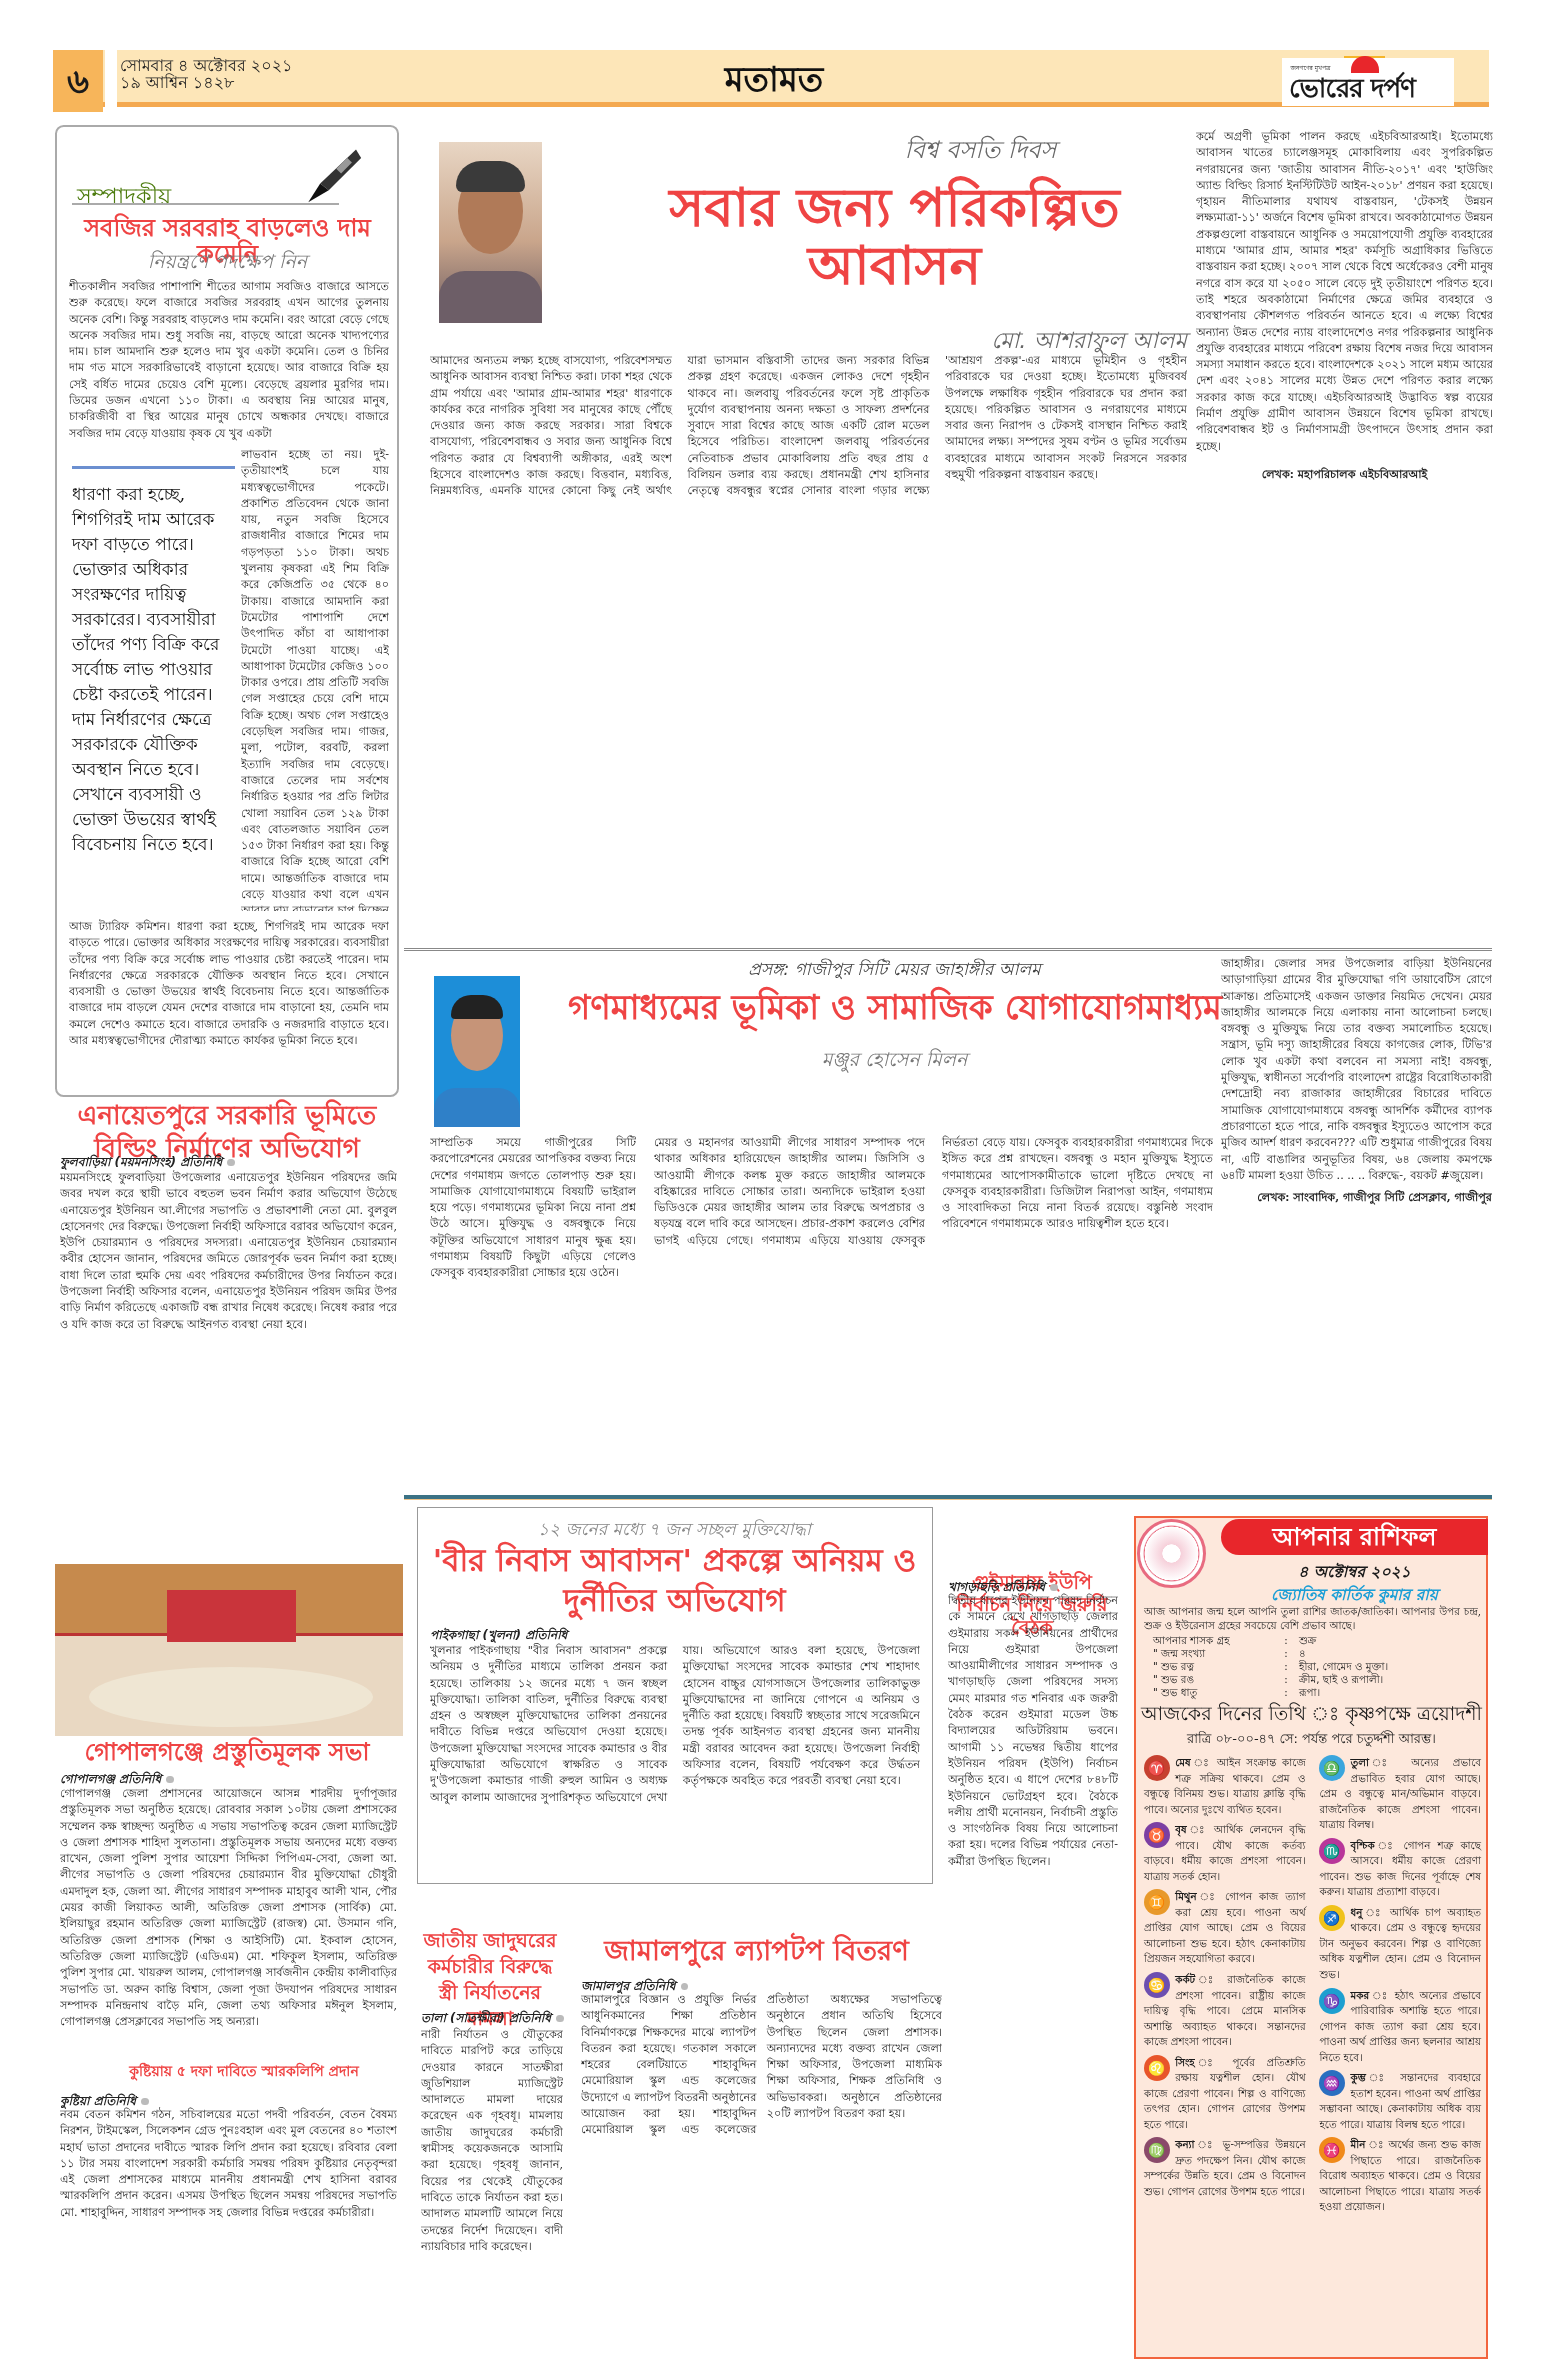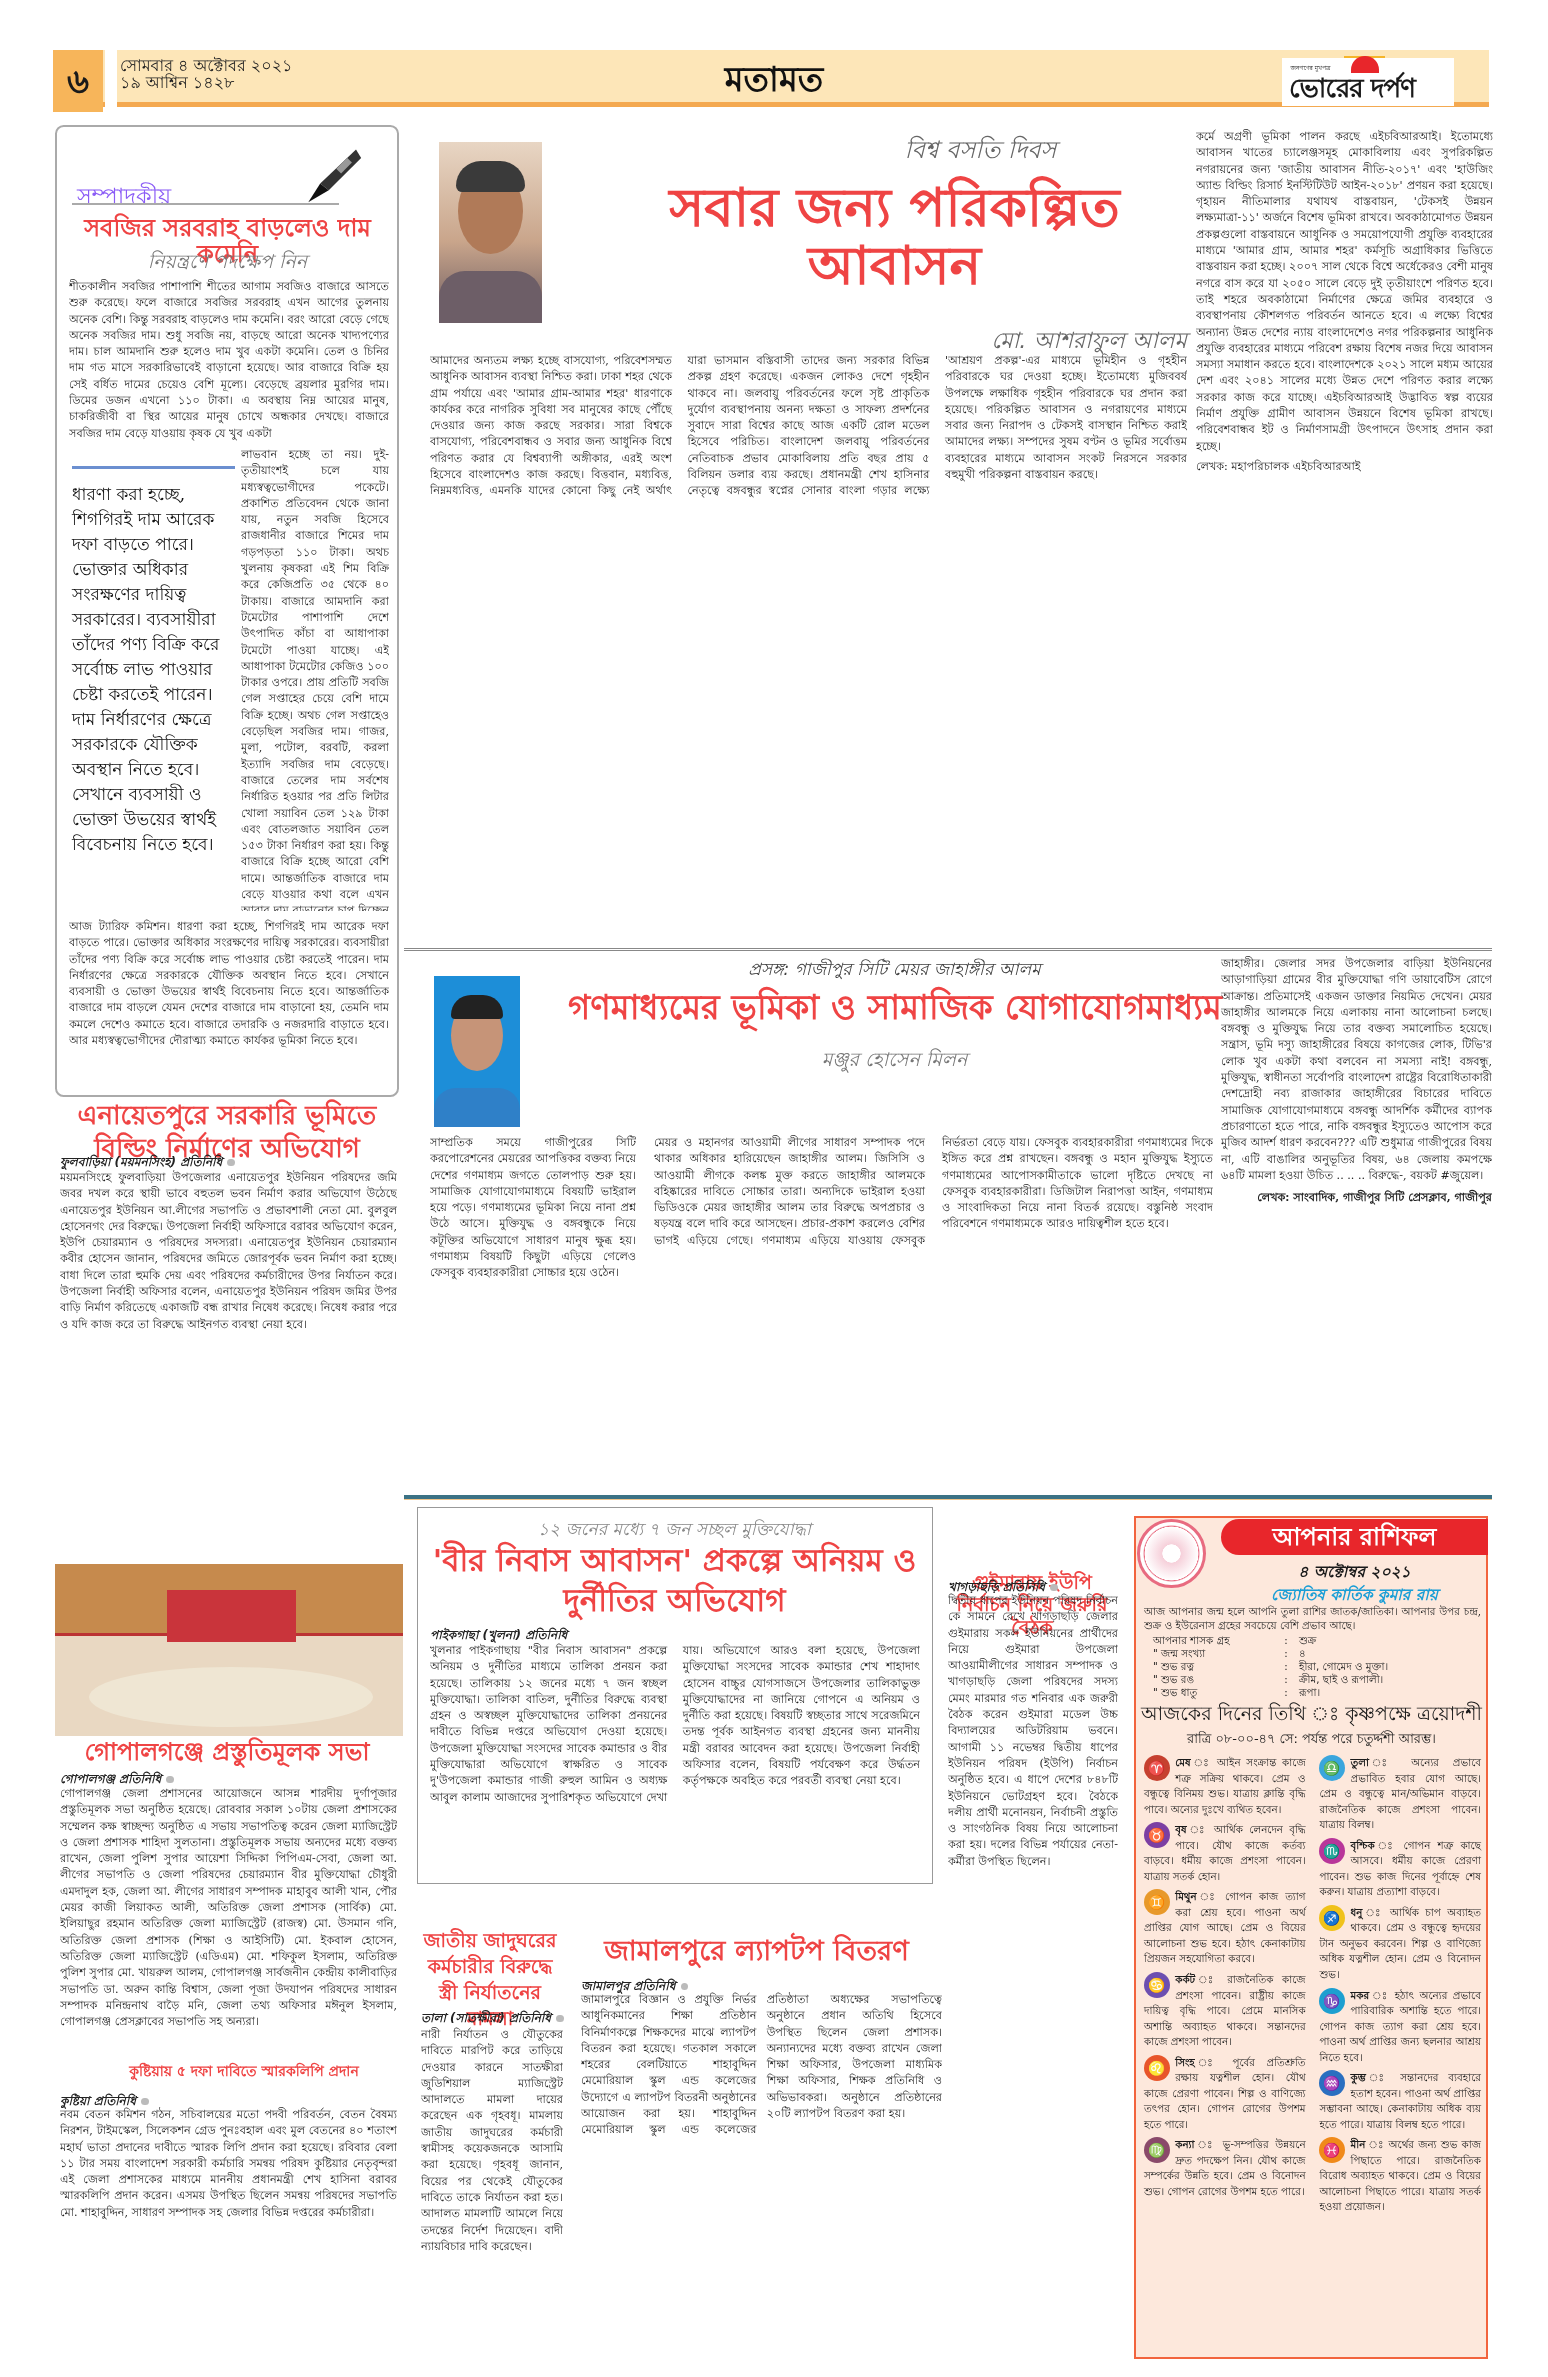--- a/index.html
+++ b/index.html
@@ -18,21 +18,21 @@
 #dateblk{left:105px;top:50px;width:12px;height:62px;background:#fff}
 #dateline{left:120px;top:57px;font-size:16px;line-height:17px;color:#222}
 #sectitle{left:0;top:53px;width:1548px;text-align:center;font-size:34px;font-weight:bold;color:#111}
 #logo{left:1282px;top:58px;width:172px;height:48px;background:#fff}
 #logo .sun{position:absolute;left:69px;top:-1.7px;width:27.5px;height:17px;background:#e8262b;border-radius:13.8px 13.8px 0 0}
 #logo .rays{position:absolute;left:62px;top:-12px;width:41px;height:12px;border-bottom:2.6px solid #f5b52a}
 #logo .tag{position:absolute;left:8.6px;top:5.2px;font-size:6px}
 #logo .name{position:absolute;left:6.9px;top:15.5px;font-size:26px;font-weight:bold;line-height:29px;letter-spacing:-0.9px}
 
 #edbox{left:55px;top:125px;width:344px;height:972px;border:2.6px solid #aaa;border-radius:8.6px}
-#edlabel{left:77px;top:179px;font-size:22.4px;color:#8b5cf6}
+#edlabel{left:77px;top:179px;font-size:22.4px;color:#4d7c0f}
 #edrule{left:72px;top:203px;width:267px;height:1.7px;background:#aaa}
 #pen{left:303px;top:146px;width:60px;height:58px}
 #edhead{left:60px;top:215px;width:335px;font-size:24px}
 #edsub{left:60px;top:251px;width:335px;font-size:19px;font-style:italic;color:#777;font-weight:normal}
 #edbody1{left:69px;top:279px;width:320px;height:275px}
 #pullrule{left:72px;top:466px;width:163px;height:3.4px;background:#6b8fd0}
 #pullquote{left:72px;top:482px;width:163px;font-family:"DejaVu Serif",serif;font-size:17px;line-height:25px;color:#111}
 #edbody2{left:241px;top:447px;width:148px;height:464px}
 #edbody3{left:69px;top:919px;width:320px;height:172px}
 
@@ -144,21 +144,21 @@
   <div class="suit"></div>
     <div class="face"></div>
     <div class="hair"></div>
 </div>
 <div class="abs" id="kicker1">বিশ্ব বসতি দিবস</div>
 <div class="abs hd" id="head1">সবার জন্য পরিকল্পিত আবাসন</div>
 <div class="abs" id="byline1">মো. আশরাফুল আলম</div>
 <div class="abs body-text col" id="feat1body">আমাদের অন্যতম লক্ষ্য হচ্ছে বাসযোগ্য, পরিবেশসম্মত আধুনিক আবাসন ব্যবস্থা নিশ্চিত করা। ঢাকা শহর থেকে গ্রাম পর্যায়ে এবং 'আমার গ্রাম-আমার শহর' ধারণাকে কার্যকর করে নাগরিক সুবিধা সব মানুষের কাছে পৌঁছে দেওয়ার জন্য কাজ করছে সরকার। সারা বিশ্বকে বাসযোগ্য, পরিবেশবান্ধব ও সবার জন্য আধুনিক বিশ্বে পরিণত করার যে বিশ্বব্যাপী অঙ্গীকার, এরই অংশ হিসেবে বাংলাদেশও কাজ করছে। বিত্তবান, মধ্যবিত্ত, নিম্নমধ্যবিত্ত, এমনকি যাদের কোনো কিছু নেই অর্থাৎ যারা ভাসমান বস্তিবাসী তাদের জন্য সরকার বিভিন্ন প্রকল্প গ্রহণ করেছে। একজন লোকও দেশে গৃহহীন থাকবে না। জলবায়ু পরিবর্তনের ফলে সৃষ্ট প্রাকৃতিক দুর্যোগ ব্যবস্থাপনায় অনন্য দক্ষতা ও সাফল্য প্রদর্শনের সুবাদে সারা বিশ্বের কাছে আজ একটি রোল মডেল হিসেবে পরিচিত। বাংলাদেশ জলবায়ু পরিবর্তনের নেতিবাচক প্রভাব মোকাবিলায় প্রতি বছর প্রায় ৫ বিলিয়ন ডলার ব্যয় করছে। প্রধানমন্ত্রী শেখ হাসিনার নেতৃত্বে বঙ্গবন্ধুর স্বপ্নের সোনার বাংলা গড়ার লক্ষ্যে 'আশ্রয়ণ প্রকল্প'-এর মাধ্যমে ভূমিহীন ও গৃহহীন পরিবারকে ঘর দেওয়া হচ্ছে। ইতোমধ্যে মুজিববর্ষ উপলক্ষে লক্ষাধিক গৃহহীন পরিবারকে ঘর প্রদান করা হয়েছে। পরিকল্পিত আবাসন ও নগরায়ণের মাধ্যমে সবার জন্য নিরাপদ ও টেকসই বাসস্থান নিশ্চিত করাই আমাদের লক্ষ্য। সম্পদের সুষম বণ্টন ও ভূমির সর্বোত্তম ব্যবহারের মাধ্যমে আবাসন সংকট নিরসনে সরকার বহুমুখী পরিকল্পনা বাস্তবায়ন করছে।</div>
 <div class="abs body-text" id="feat1right">
   <span>কর্মে অগ্রণী ভূমিকা পালন করছে এইচবিআরআই। ইতোমধ্যে আবাসন খাতের চ্যালেঞ্জসমূহ মোকাবিলায় এবং সুপরিকল্পিত নগরায়নের জন্য 'জাতীয় আবাসন নীতি-২০১৭' এবং 'হাউজিং অ্যান্ড বিল্ডিং রিসার্চ ইনস্টিটিউট আইন-২০১৮' প্রণয়ন করা হয়েছে। গৃহায়ন নীতিমালার যথাযথ বাস্তবায়ন, 'টেকসই উন্নয়ন লক্ষ্যমাত্রা-১১' অর্জনে বিশেষ ভূমিকা রাখবে। অবকাঠামোগত উন্নয়ন প্রকল্পগুলো বাস্তবায়নে আধুনিক ও সময়োপযোগী প্রযুক্তি ব্যবহারের মাধ্যমে 'আমার গ্রাম, আমার শহর' কর্মসূচি অগ্রাধিকার ভিত্তিতে বাস্তবায়ন করা হচ্ছে। ২০০৭ সাল থেকে বিশ্বে অর্ধেকেরও বেশী মানুষ নগরে বাস করে যা ২০৫০ সালে বেড়ে দুই তৃতীয়াংশে পরিণত হবে। তাই শহরে অবকাঠামো নির্মাণের ক্ষেত্রে জমির ব্যবহারে ও ব্যবস্থাপনায় কৌশলগত পরিবর্তন আনতে হবে। এ লক্ষ্যে বিশ্বের অন্যান্য উন্নত দেশের ন্যায় বাংলাদেশেও নগর পরিকল্পনার আধুনিক প্রযুক্তি ব্যবহারের মাধ্যমে পরিবেশ রক্ষায় বিশেষ নজর দিয়ে আবাসন সমস্যা সমাধান করতে হবে। বাংলাদেশকে ২০২১ সালে মধ্যম আয়ের দেশ এবং ২০৪১ সালের মধ্যে উন্নত দেশে পরিণত করার লক্ষ্যে সরকার কাজ করে যাচ্ছে। এইচবিআরআই উদ্ভাবিত স্বল্প ব্যয়ের নির্মাণ প্রযুক্তি গ্রামীণ আবাসন উন্নয়নে বিশেষ ভূমিকা রাখছে। পরিবেশবান্ধব ইট ও নির্মাণসামগ্রী উৎপাদনে উৎসাহ প্রদান করা হচ্ছে।</span>
-  <div style="text-align:left;font-weight:normal;margin-top:4px">লেখক: মহাপরিচালক এইচবিআরআই</div>
+  <div style="text-align:center;font-weight:bold;margin-top:11px">লেখক: মহাপরিচালক এইচবিআরআই</div>
 </div>
 <div class="abs" id="sep1"></div>
 
 <div class="abs" id="photo2">
   <div class="shirt"></div>
     <div class="face"></div>
     <div class="hair"></div>
 </div>
 <div class="abs" id="kicker2">প্রসঙ্গ: গাজীপুর সিটি মেয়র জাহাঙ্গীর আলম</div>
 <div class="abs hd" id="head2">গণমাধ্যমের ভূমিকা ও সামাজিক যোগাযোগমাধ্যম</div>

